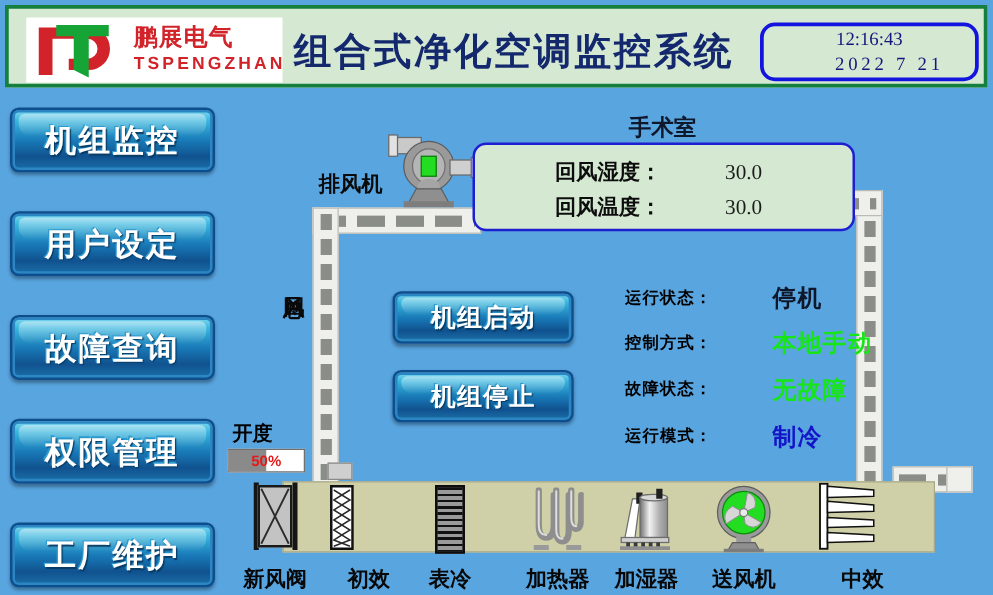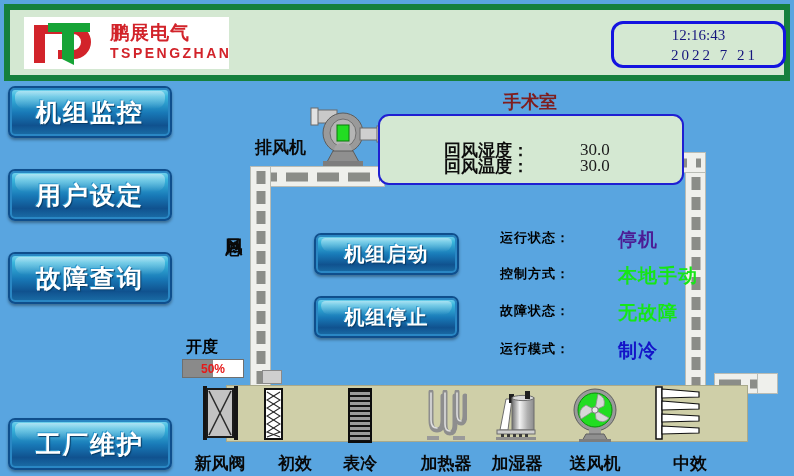--- a/index.html
+++ b/index.html
@@ -6,22 +6,22 @@
   body{
     width:794px;height:476px;overflow:hidden;
     background:#59a5e0;
     font-family:"Liberation Sans","DejaVu Sans",sans-serif;
     position:relative;
   }
   #root{position:absolute;left:0;top:0;width:794px;height:476px;}
 
   
   .header{
-    position:absolute;left:4px;top:4px;width:786px;height:77px;
-    background:#d4e8d2;border:6px solid #15803d;box-sizing:border-box;
+    position:absolute;left:4px;top:4px;width:786px;height:66px;
+    background:#d4e8d2;border:3px solid #15803d;box-sizing:border-box;
   }
   .logo-box{
     position:absolute;left:14px;top:7px;width:205px;height:52px;
     background:#ffffff;overflow:hidden;
   }
   .logo-mark{position:absolute;left:4px;top:2px;width:78px;height:48px;}
   .logo-cn{
     position:absolute;left:86px;top:3px;
     color:#d2232a;font-weight:bold;font-size:19px;letter-spacing:1px;
     font-family:"DejaVu Sans",sans-serif;white-space:nowrap;
@@ -121,21 +121,21 @@
   .room-row .lbl{
     position:absolute;left:64px;color:#0d0d0d;font-size:17px;font-weight:bold;
     font-family:"DejaVu Sans",sans-serif;
   }
   .room-row .val{
     position:absolute;left:200px;color:#1b1b1b;font-size:17px;
     font-family:"Liberation Serif",serif;
   }
   .room-title{
     position:absolute;left:470px;top:90px;width:120px;text-align:center;
-    color:#7f1d1d;font-size:18px;font-weight:bold;font-family:"DejaVu Sans",sans-serif;
+    color:#0f172a;font-size:18px;font-weight:bold;font-family:"DejaVu Sans",sans-serif;
   }
 
   
   .st-row{position:absolute;left:500px;height:26px;line-height:26px;white-space:nowrap;}
   .st-row .lbl{
     position:absolute;left:0;color:#000;font-size:13px;font-weight:bold;
     font-family:Liberation Mono, monospace;letter-spacing:1px;
   }
   .st-row .val{
     position:absolute;left:118px;font-size:19px;font-weight:bold;
@@ -206,38 +206,43 @@
 
     <div class="logo-box">
       <svg class="logo-mark" viewBox="0 0 78 48">
         <path d="M6 6 H46 A17 17 0 0 1 46 40 H30 V31 H45 A8 8 0 0 0 45 15 H17 V44 H6 Z" fill="#d2232a"></path>
         <path d="M20 4 H62 V13 H46 V46 L34 40 V13 H20 Z" fill="#17a437"></path>
       </svg>
       <div class="logo-cn">鹏展电气</div>
       <div class="logo-en">TSPENGZHAN</div>
     </div>
 
+    <div class="app-title">组合式净化空调监控系统</div>
 
     <div class="clock">
       <div class="t">12:16:43</div>
       <div class="d">2022   7  21</div>
     </div>
   </div>
 
   <div class="nav-btn" style="top:86px">
     <div class="gloss"></div>
     <div class="cap">机组监控</div>
   </div>
   <div class="nav-btn" style="top:169px">
     <div class="gloss"></div>
     <div class="cap">用户设定</div>
   </div>
   <div class="nav-btn" style="top:252px">
     <div class="gloss"></div>
     <div class="cap">故障查询</div>
+  </div>
+  <div class="nav-btn" style="top:335px">
+    <div class="gloss"></div>
+    <div class="cap">权限管理</div>
   </div>
   <div class="nav-btn" style="top:418px">
     <div class="gloss"></div>
     <div class="cap">工厂维护</div>
   </div>
 
   <div class="duct" style="left:250px;top:166px;width:135px;height:21px;">
     <div class="duct-dash-h"></div>
   </div>
 
@@ -271,42 +276,42 @@
     <rect x="18" y="57" width="40" height="5" fill="#7d7d7d"></rect>
   </svg>
   <div style="position:absolute;left:255px;top:136px;color:#0a0a0a;font-size:17px;font-weight:bold;font-family:'DejaVu Sans',sans-serif;">排风机</div>
 
   <div class="vlabel" style="left:224px;top:210px;">
     <span style="writing-mode:vertical-rl;text-orientation:upright;display:inline-block;">总回风</span>
   </div>
 
   <div class="room-title">手术室</div>
   <div class="room-panel">
-    <div class="room-row" style="top:20px;">
+    <div class="room-row" style="top:8px;">
       <span class="lbl">回风湿度：</span>
       <span class="val">30.0</span>
     </div>
     <div class="room-row" style="top:36px;">
       <span class="lbl">回风温度：</span>
       <span class="val">30.0</span>
     </div>
   </div>
 
   <div class="act-btn" style="left:314px;top:233px;">
     <div class="gloss"></div>
     <div class="cap">机组启动</div>
   </div>
   <div class="act-btn" style="left:314px;top:296px;">
     <div class="gloss"></div>
     <div class="cap">机组停止</div>
   </div>
 
   <div class="st-row" style="top:226px;">
     <span class="lbl">运行状态：</span>
-    <span class="val" style="color:#4c1d95">停机</span>
+    <span class="val" style="color:#0f172a">停机</span>
   </div>
   <div class="st-row" style="top:262px;">
     <span class="lbl">控制方式：</span>
     <span class="val" style="color:#16e616">本地手动</span>
   </div>
   <div class="st-row" style="top:299px;">
     <span class="lbl">故障状态：</span>
     <span class="val" style="color:#16e616">无故障</span>
   </div>
   <div class="st-row" style="top:337px;">

